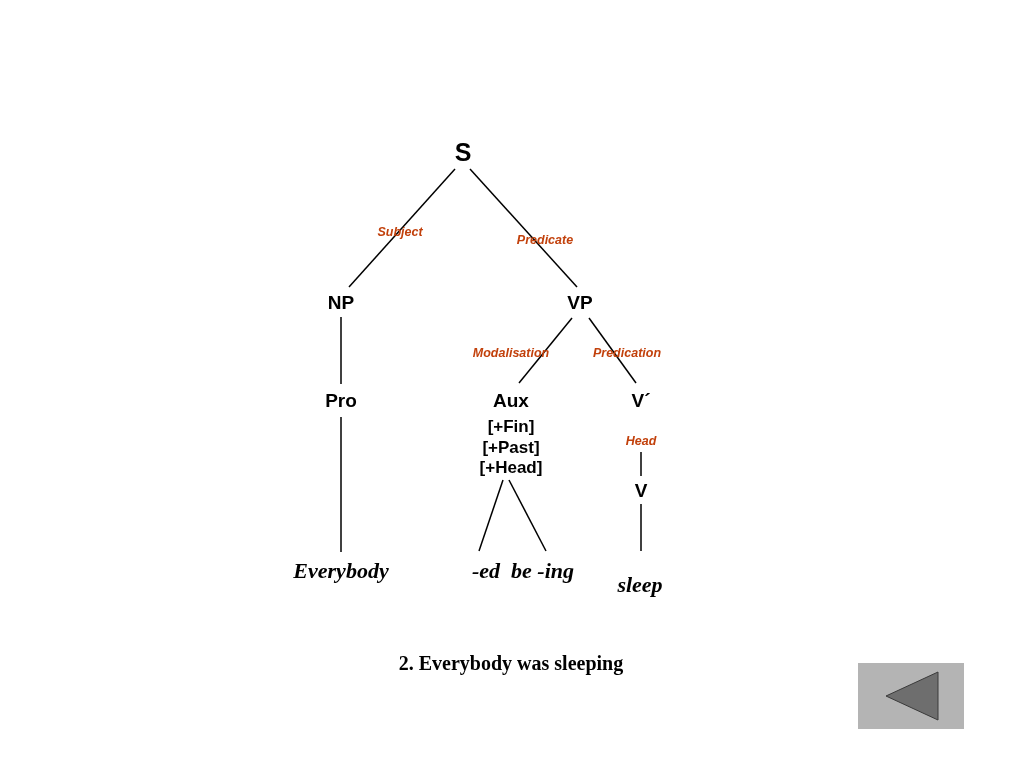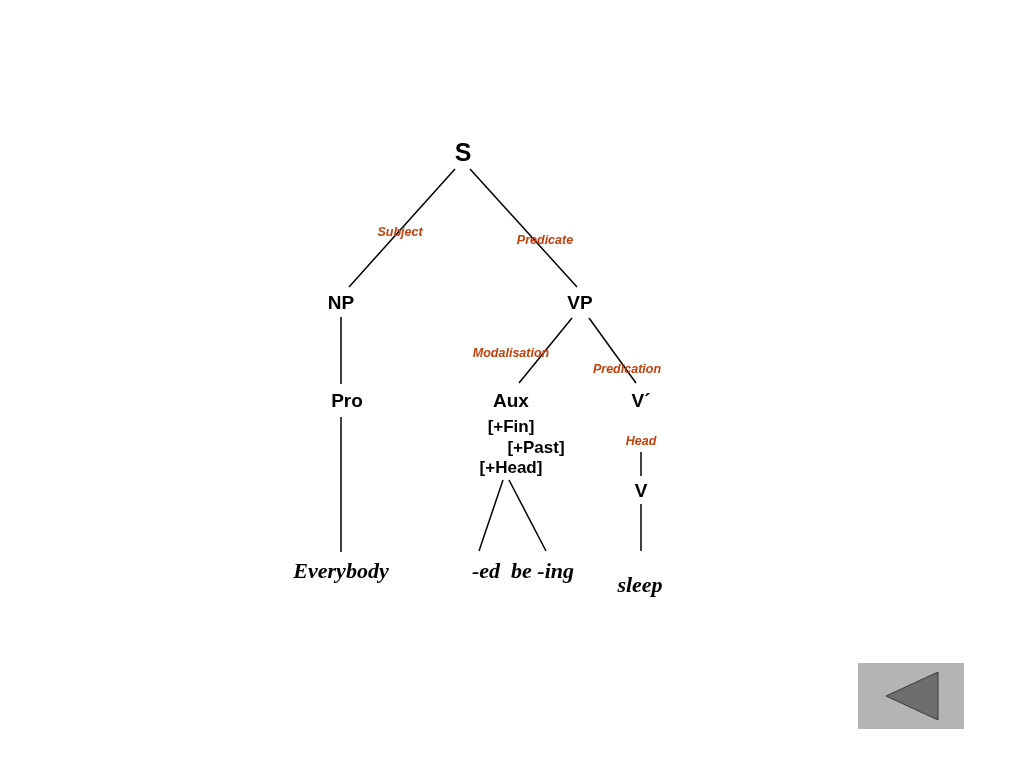--- a/index.html
+++ b/index.html
@@ -91,39 +91,40 @@
     <line x1="341" y1="417" x2="341" y2="552" stroke="#000000" stroke-width="1.5"></line>
     <line x1="503" y1="480" x2="479" y2="551" stroke="#000000" stroke-width="1.5"></line>
     <line x1="509" y1="480" x2="546" y2="551" stroke="#000000" stroke-width="1.5"></line>
     <line x1="641" y1="452" x2="641" y2="476" stroke="#000000" stroke-width="1.5"></line>
     <line x1="641" y1="504" x2="641" y2="551" stroke="#000000" stroke-width="1.5"></line>
   </svg>
 
   <div class="lbl node node-root" style="left:463px; top:152px;">S</div>
   <div class="lbl node" style="left:341px; top:302px;">NP</div>
   <div class="lbl node" style="left:580px; top:302px;">VP</div>
-  <div class="lbl node" style="left:341px; top:400px;margin-left:6px;">Pro</div>
+  <div class="lbl node" style="left:341px; top:400px;">Pro</div>
   <div class="lbl node" style="left:511px; top:400px;">Aux</div>
   <div class="lbl node" style="left:641px; top:400px;">V´</div>
   <div class="lbl node" style="left:641px; top:490px;">V</div>
 
   <div class="lbl feature" style="left:511px; top:426px;">[+Fin]</div>
-  <div class="lbl feature" style="left:511px; top:447px;margin-left:25px;">[+Past]</div>
+  <div class="lbl feature" style="left:511px; top:447px;">[+Past]</div>
   <div class="lbl feature" style="left:511px; top:467px;">[+Head]</div>
 
   <div class="lbl edge-label" style="left:400px; top:232px;">Subject</div>
   <div class="lbl edge-label" style="left:545px; top:240px;">Predicate</div>
   <div class="lbl edge-label" style="left:511px; top:353px;">Modalisation</div>
-  <div class="lbl edge-label" style="left:627px; top:353px;margin-top:16px;">Predication</div>
+  <div class="lbl edge-label" style="left:627px; top:353px;">Predication</div>
   <div class="lbl edge-label" style="left:641px; top:441px;">Head</div>
 
   <div class="lbl terminal" style="left:341px; top:571px;font-style:italic;">Everybody</div>
   <div class="lbl terminal" style="left:523px; top:571px;font-style:italic;">-ed  be -ing</div>
   <div class="lbl terminal" style="left:640px; top:585px;">sleep</div>
 
+  <div class="lbl caption" style="left:511px; top:663px;">2. Everybody was sleeping</div>
 
   <div class="back-button">
     <svg viewBox="0 0 106 66" xmlns="http://www.w3.org/2000/svg">
       <polygon points="28,33 80,9 80,57" fill="#6e6e6e" stroke="#3a3a3a" stroke-width="1"></polygon>
     </svg>
   </div>
 
 </div>
 
 </body></html>

